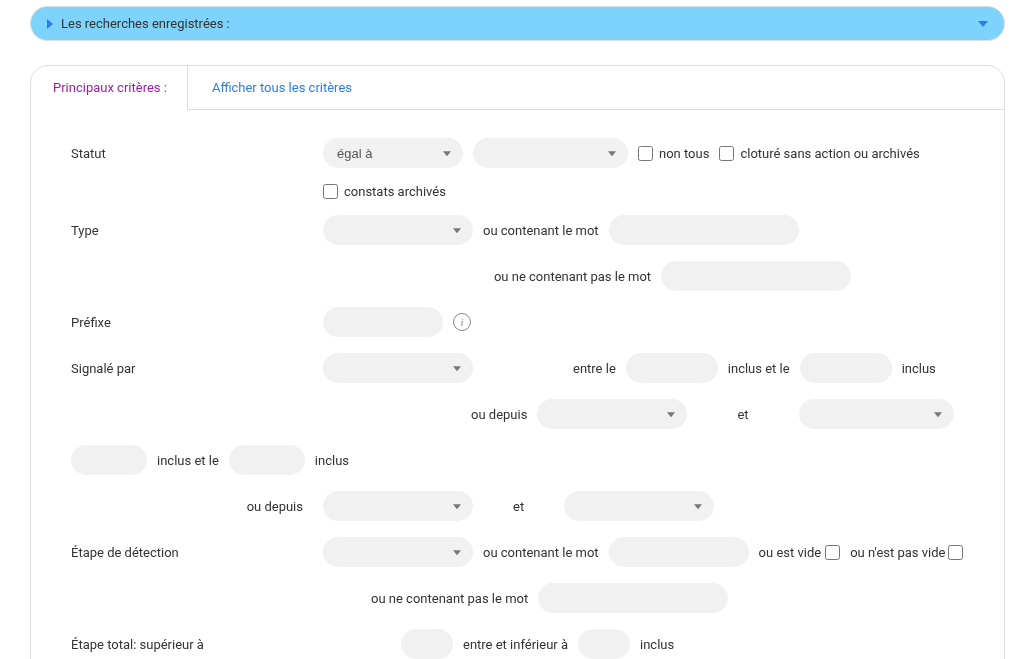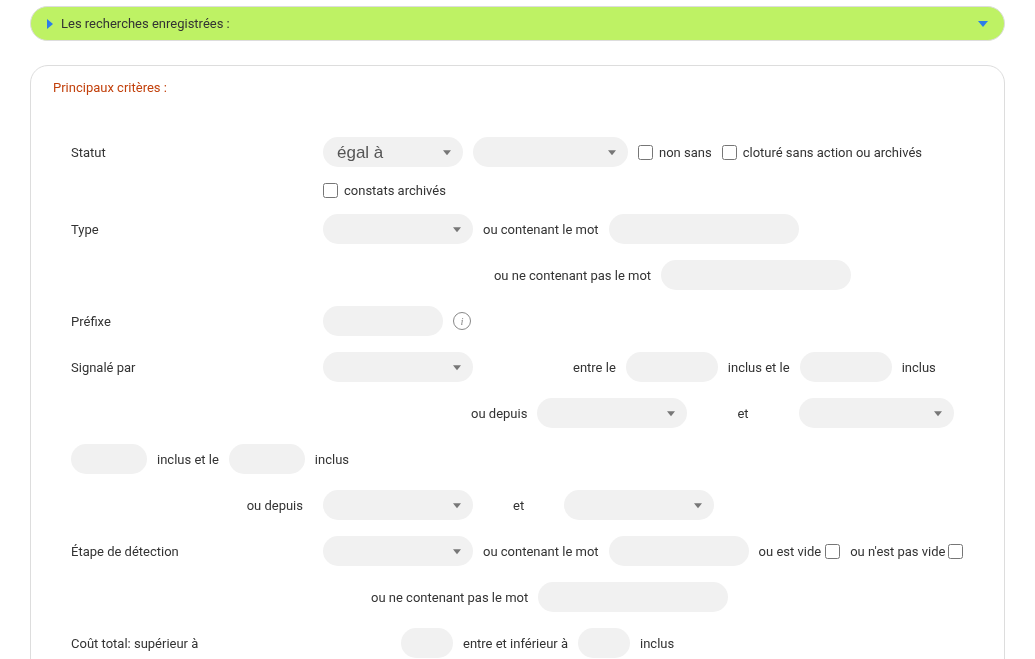--- a/index.html
+++ b/index.html
@@ -5,46 +5,46 @@
     * { box-sizing: border-box; margin: 0; padding: 0; }
     body { font-family: -apple-system, BlinkMacSystemFont, "Segoe UI", Roboto, Arial, sans-serif; font-size: 13px; color: #333; background: #fff; padding: 6px 30px 20px 30px; }
 
     .saved-searches-bar {
       border: 1px solid #ddd;
       border-radius: 18px;
       padding: 9px 16px;
       display: flex;
       align-items: center;
       position: relative;
-      background: #bef264;
+      background: #7dd3fc;
     }
     .tri-right { display:inline-block; width:0; height:0; border-top:5px solid transparent; border-bottom:5px solid transparent; border-left:6px solid #2b7de9; margin-right:8px; }
     .tri-down { display:inline-block; width:0; height:0; border-left:5px solid transparent; border-right:5px solid transparent; border-top:6px solid #2b7de9; position:absolute; right:16px; top:50%; transform:translateY(-50%); cursor:pointer; }
 
     .panel {
       border: 1px solid #ddd;
       border-radius: 18px;
       margin-top: 24px;
       overflow: hidden;
     }
     .tabs { display: flex; }
     .tab { padding: 14px 20px; flex: 0 0 auto; }
-    .tab.main { color: #c2410c; padding-left: 22px; }
+    .tab.main { color: #a21caf; padding-left: 22px; }
     .tab.secondary { color: #2b7de9; border-left: 1px solid #ddd; border-bottom: 1px solid #ddd; background: #fff; flex: 1; padding-left: 24px; cursor: pointer; border-top-right-radius: 18px; }
 
     .form { padding: 28px 40px 24px 40px; }
     .row { display: flex; align-items: center; margin-bottom: 16px; flex-wrap: wrap; gap: 8px 10px; }
     .label-col { width: 242px; text-align: left; padding-right: 10px; color: #333; }
 
     .pill-select, .pill-input {
       background: #f1f1f1;
       border: none;
       border-radius: 16px;
       padding: 6px 26px 6px 14px;
-      font-size: 17px;
+      font-size: 13px;
       color: #555;
       height: 30px;
       appearance: none;
       -webkit-appearance: none;
       position: relative;
     }
     .select-wrap { position: relative; display: inline-block; }
     .select-wrap::after { content:""; position:absolute; right:12px; top:50%; transform:translateY(-35%); width:0; height:0; border-left:4px solid transparent; border-right:4px solid transparent; border-top:5px solid #777; pointer-events:none; }
     .pill-input { padding: 6px 14px; }
 
@@ -66,31 +66,32 @@
 
 <div class="saved-searches-bar">
   <span class="tri-right"></span>
   <span>Les recherches enregistrées :</span>
   <span class="tri-down"></span>
 </div>
 
 <div class="panel">
   <div class="tabs">
     <div class="tab main">Principaux critères :</div>
+    <div class="tab secondary">Afficher tous les critères</div>
   </div>
 
   <div class="form">
 
     <div class="row">
       <div class="label-col">Statut</div>
       <span class="select-wrap"><select class="pill-select w-140"><option>égal à</option></select></span>
       <span class="select-wrap"><select class="pill-select w-155"><option></option></select></span>
       <label class="chk">
           <input type="checkbox" style="">
-          <span class="txt">non sans</span>
+          <span class="txt">non tous</span>
         </label>
       <label class="chk">
           <input type="checkbox" style="">
           <span class="txt">cloturé sans action ou archivés</span>
         </label>
     </div>
 
     <div class="row">
       <div class="label-col"></div>
       <label class="chk">
@@ -168,21 +169,21 @@
           <input type="checkbox" style="">
         </label>
     </div>
 
     <div class="row" style="padding-left:300px;">
       <span class="txt">ou ne contenant pas le mot</span>
       <input class="pill-input w-190" style="">
     </div>
 
     <div class="row">
-      <div class="label-col" style="width:320px">Coût total: supérieur à</div>
+      <div class="label-col" style="width:320px">Étape total: supérieur à</div>
       <input class="pill-input w-50" style="">
       <span class="txt">entre et inférieur à</span>
       <input class="pill-input w-50" style="">
       <span class="txt">inclus</span>
     </div>
 
   </div>
 </div>
 
 </body></html>

